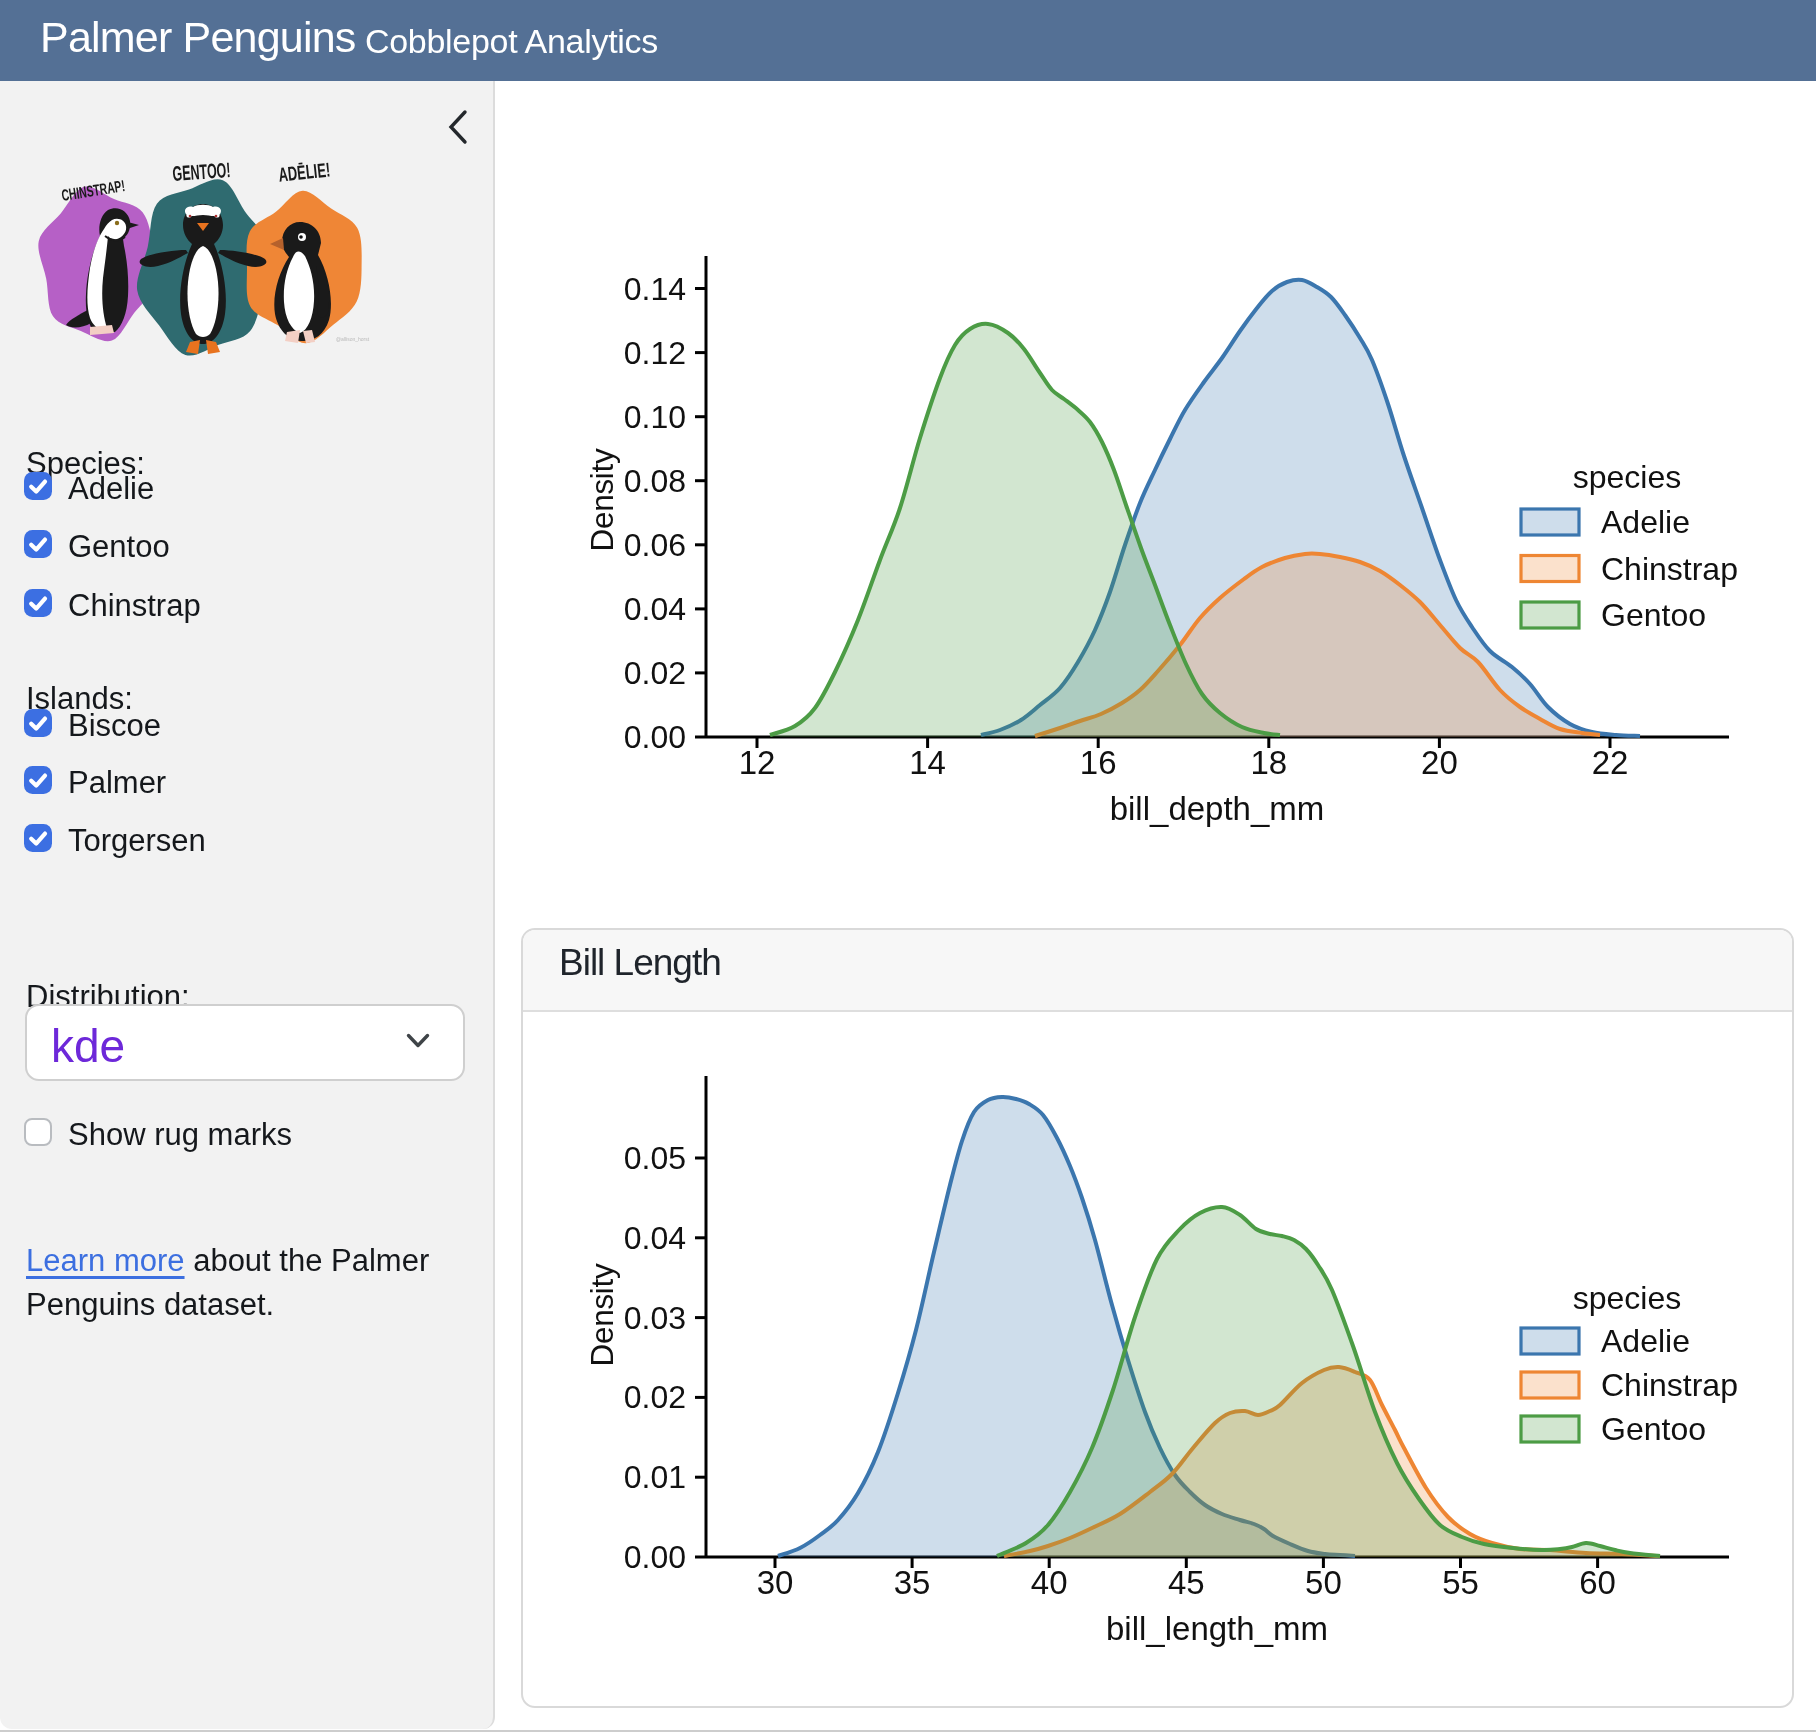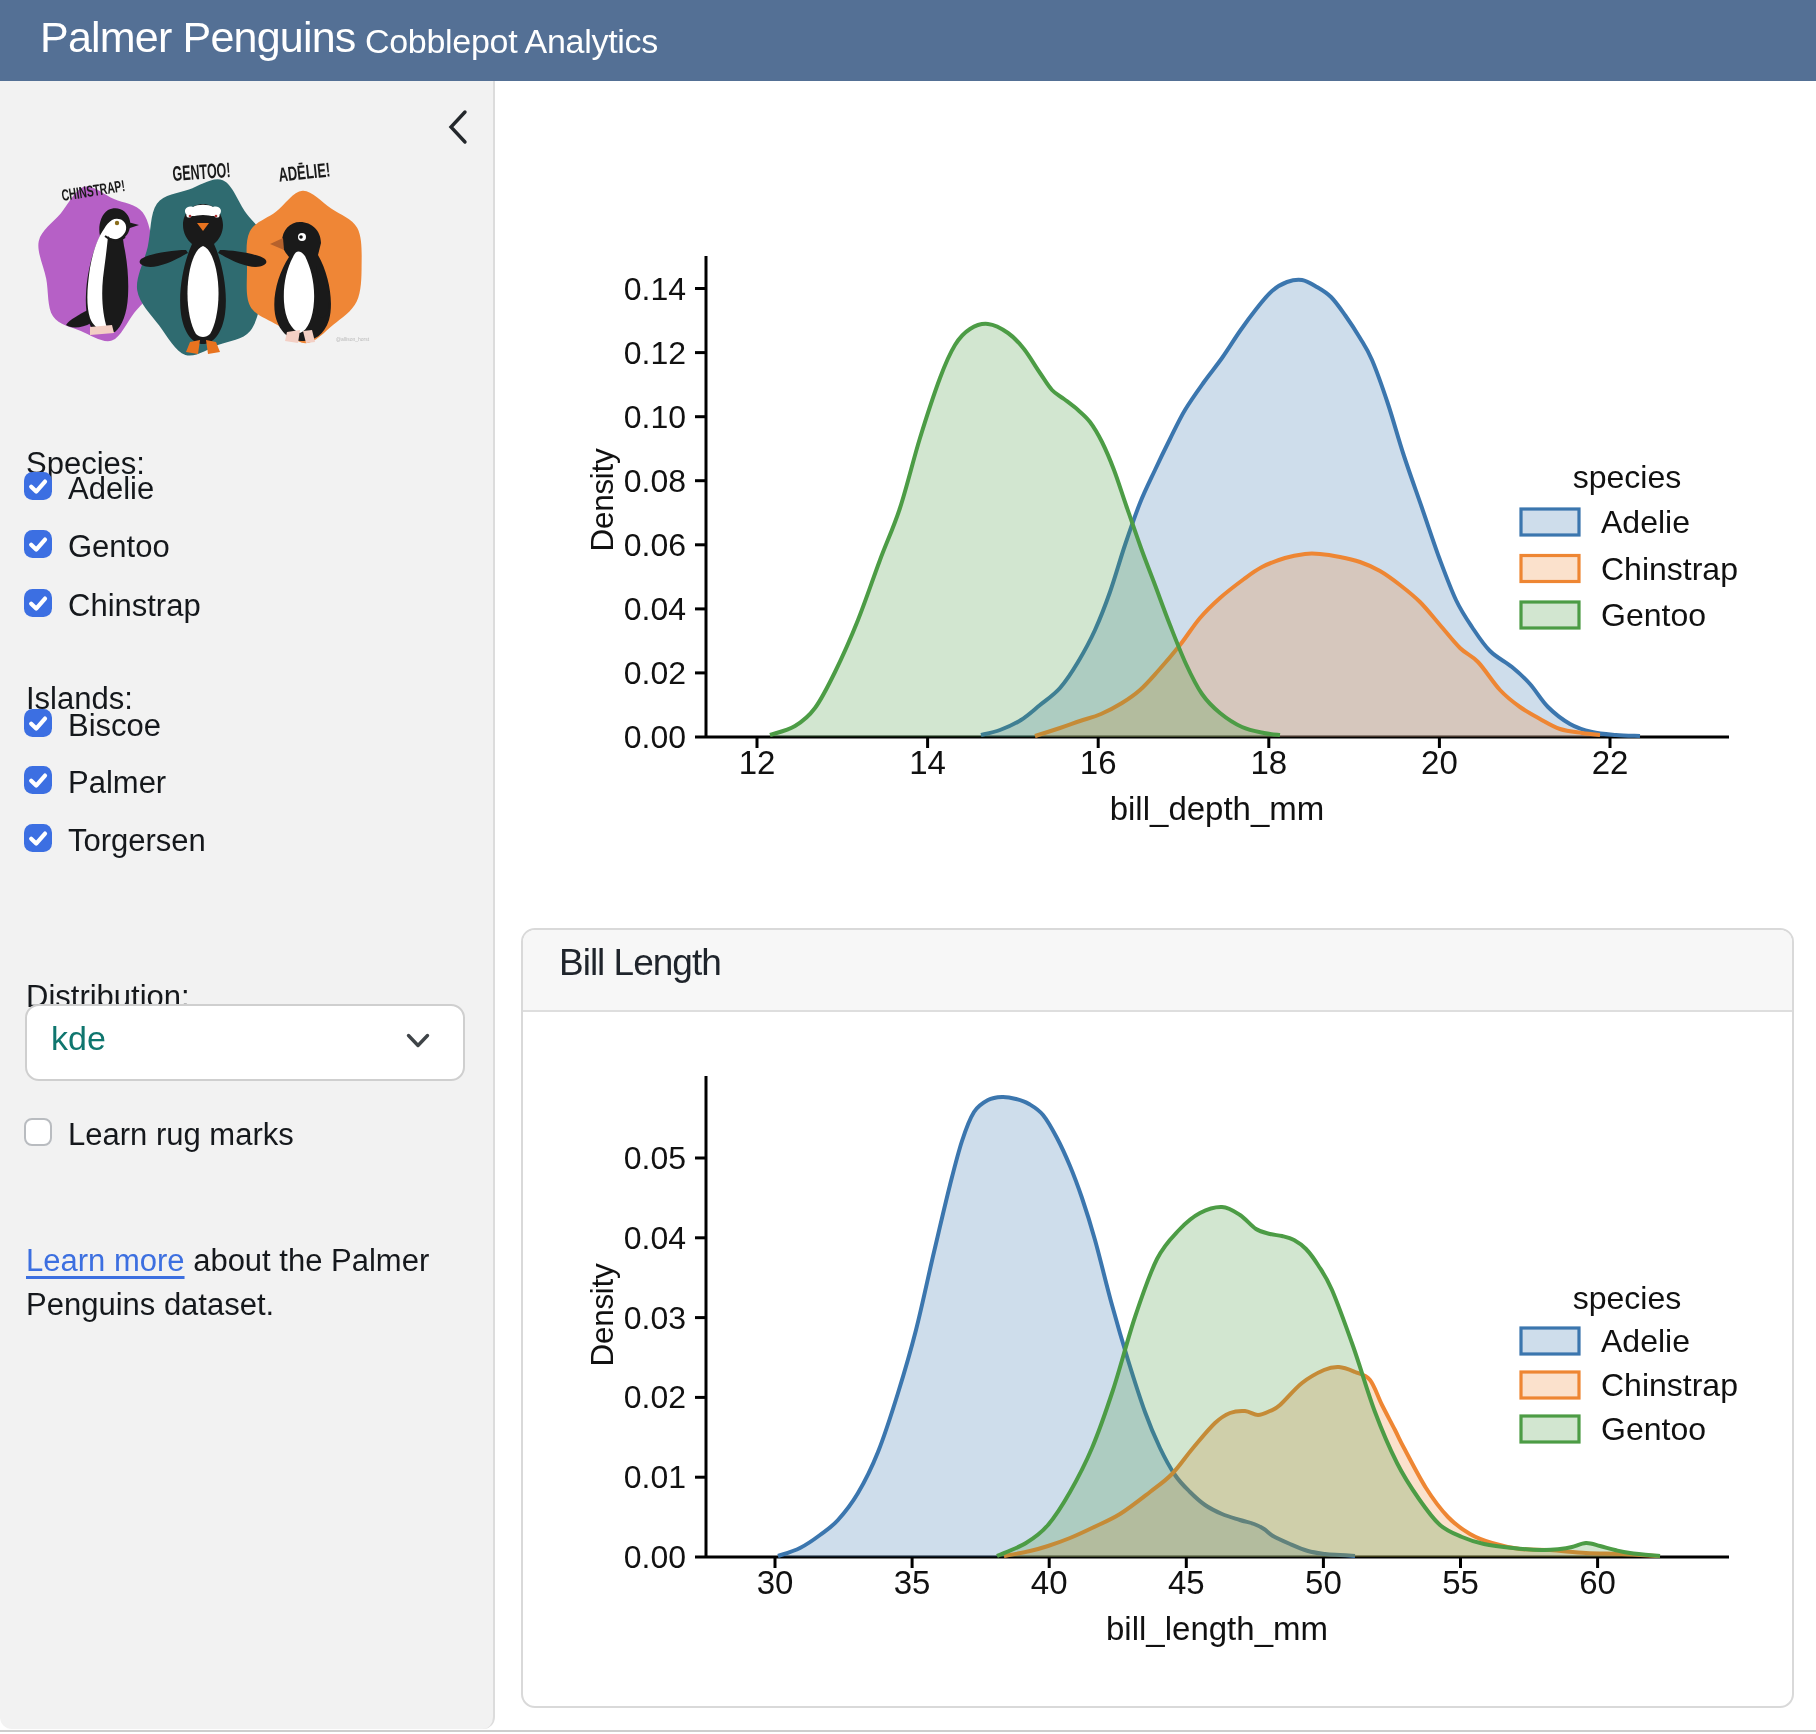--- a/index.html
+++ b/index.html
@@ -91,29 +91,29 @@
           <path d="M7.2 14.8 L12.2 19.6 L21 9.6" stroke="#fff" stroke-width="4.2" fill="none" stroke-linecap="round" stroke-linejoin="round"></path>
         </svg></div>
       <div class="cblabel" style="top:684px">Palmer</div>
   <div class="cb" style="left:24px;top:743px"><svg width="28" height="28" viewBox="0 0 28 28">
           <rect x="0" y="0" width="28" height="28" rx="8.5" fill="#3c6fe2"></rect>
           <path d="M7.2 14.8 L12.2 19.6 L21 9.6" stroke="#fff" stroke-width="4.2" fill="none" stroke-linecap="round" stroke-linejoin="round"></path>
         </svg></div>
       <div class="cblabel" style="top:742px">Torgersen</div>
   <div class="sblabel" style="top:876px">Distribution:</div>
   <div style="position:absolute;left:25px;top:923px;width:440px;height:77px;background:#fff;border:2px solid #cfcfcf;border-radius:14px;">
-     <span style="position:absolute;left:24px;top:13px;font-size:34px;color:#0f766e;">kde</span>
+     <span style="position:absolute;left:24px;top:13px;font-size:46px;color:#6d28d9;">kde</span>
      <svg width="24" height="16" viewBox="0 0 24 16" style="position:absolute;right:33px;top:27px">
           <path d="M2.5,2.5 L12,12.5 L21.5,2.5" stroke="#3f4448" stroke-width="3.4" fill="none" stroke-linecap="round" stroke-linejoin="round"></path>
         </svg>
   </div>
   <div class="cb" style="left:24px;top:1037px"><svg width="28" height="28" viewBox="0 0 28 28">
           <rect x="1" y="1" width="26" height="26" rx="7" fill="#fff" stroke="#b9bcc0" stroke-width="2"></rect>
         </svg></div>
-      <div class="cblabel" style="top:1036px">Learn rug marks</div>
+      <div class="cblabel" style="top:1036px">Show rug marks</div>
   <div class="lmtext"><span class="lm">Learn more</span> about the Palmer Penguins dataset.</div>
 </div>
 <div id="main"></div>
     <div style="position:absolute;left:0;top:1730px;width:1816px;height:2px;background:#cdcdcd"></div>
 <div class="card" style="left:521px;top:928px;width:1273px;height:780px;">
   <div class="cardhead"></div>
       <div class="cardtitle" style="top:12px">Bill Length</div>
 </div>
 <svg id="plotsvg" width="1816" height="1734" viewBox="0 0 1816 1734">
 <path d="M706,256 L706,737" stroke="#000" stroke-width="3" fill="none"></path>

